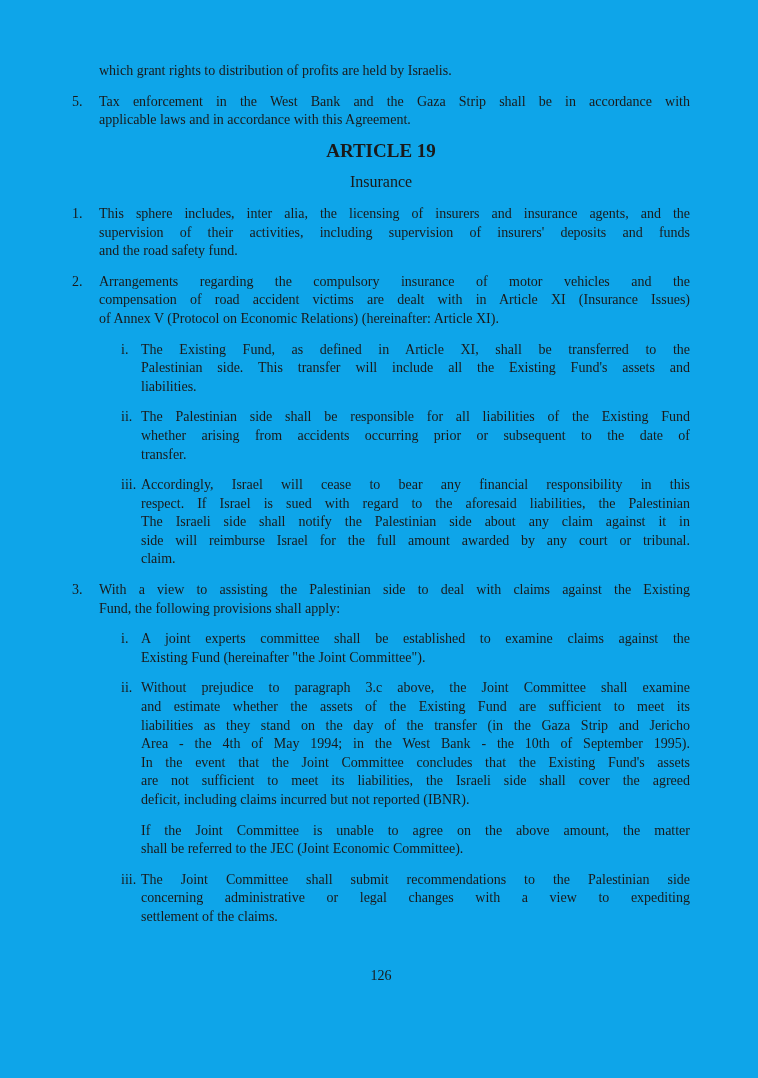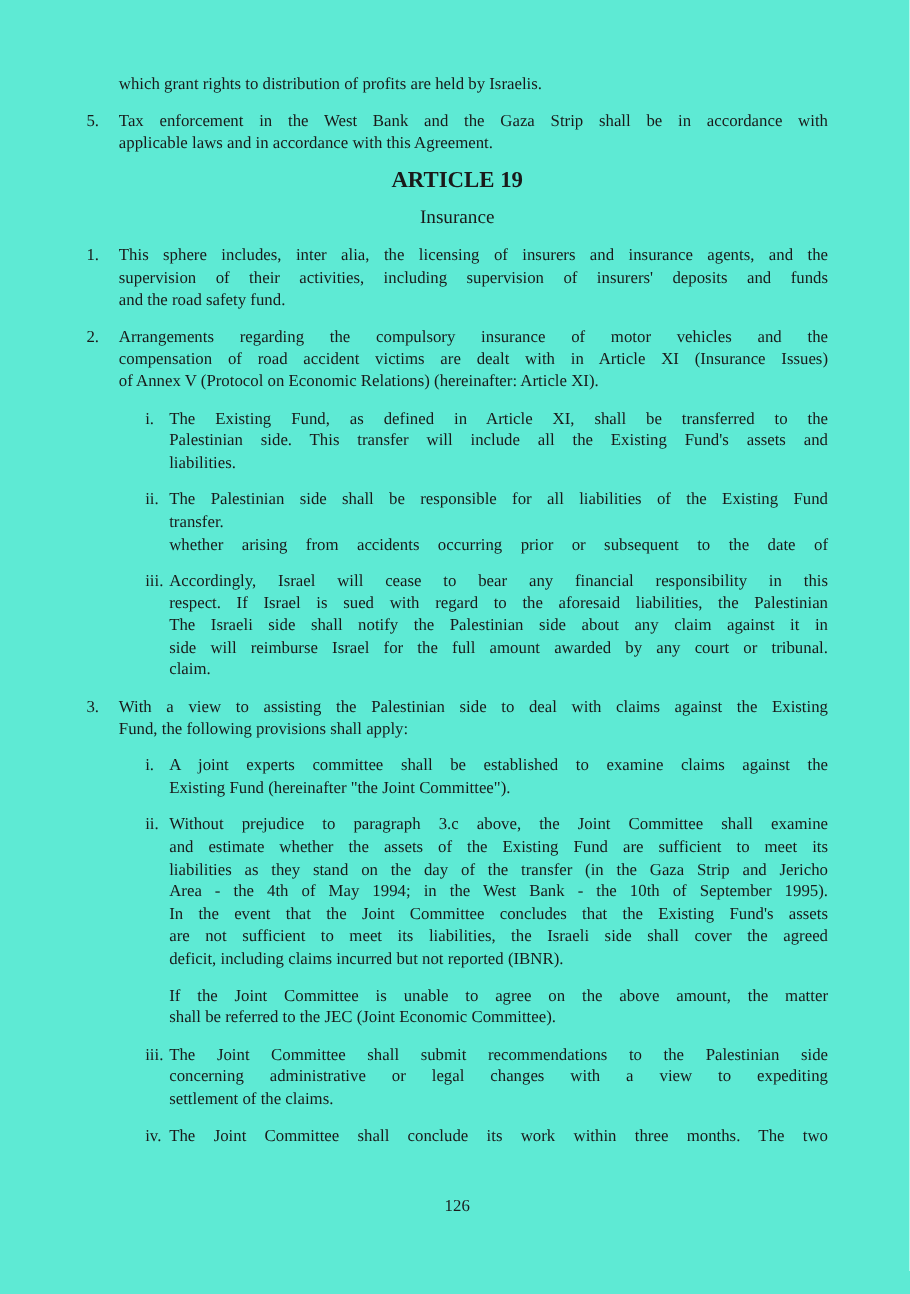--- a/index.html
+++ b/index.html
@@ -4,21 +4,21 @@
 <style>
   html, body {
     margin: 0;
     padding: 0;
     background: #ffffff;
   }
   .page {
     position: relative;
     width: 758px;
     height: 1078px;
-    background: #5eead4;
+    background: #0ea5e9;
     font-family: "Liberation Serif", "DejaVu Serif", serif;
     font-size: 14px;
     color: #1a1a1a;
     overflow: hidden;
   }
   .content {
     padding: 62px 68px 0 72px;
   }
   .block {
     margin-bottom: 12px;
@@ -112,22 +112,22 @@
           <div class="lines">
             <div class="line">The Existing Fund, as defined in Article XI, shall be transferred to the</div>
             <div class="line">Palestinian side. This transfer will include all the Existing Fund's assets and</div>
             <div class="line last">liabilities.</div>
           </div>
         </div>
         <div class="block para lvl2">
           <span class="marker">ii.</span>
           <div class="lines">
             <div class="line">The Palestinian side shall be responsible for all liabilities of the Existing Fund</div>
+            <div class="line">whether arising from accidents occurring prior or subsequent to the date of</div>
             <div class="line last">transfer.</div>
-            <div class="line">whether arising from accidents occurring prior or subsequent to the date of</div>
           </div>
         </div>
         <div class="block para lvl2">
           <span class="marker">iii.</span>
           <div class="lines">
             <div class="line">Accordingly, Israel will cease to bear any financial responsibility in this</div>
             <div class="line">respect. If Israel is sued with regard to the aforesaid liabilities, the Palestinian</div>
             <div class="line">The Israeli side shall notify the Palestinian side about any claim against it in</div>
             <div class="line">side will reimburse Israel for the full amount awarded by any court or tribunal.</div>
             <div class="line last">claim.</div>
@@ -167,22 +167,16 @@
           </div>
         </div>
         <div class="block para lvl2">
           <span class="marker">iii.</span>
           <div class="lines">
             <div class="line">The Joint Committee shall submit recommendations to the Palestinian side</div>
             <div class="line">concerning administrative or legal changes with a view to expediting</div>
             <div class="line last">settlement of the claims.</div>
           </div>
         </div>
-        <div class="block para lvl2">
-          <span class="marker">iv.</span>
-          <div class="lines">
-            <div class="line">The Joint Committee shall conclude its work within three months. The two</div>
-          </div>
-        </div>
       </div>
     <div class="page-number">126</div>
   </div>
 </div>
 
 </body></html>

